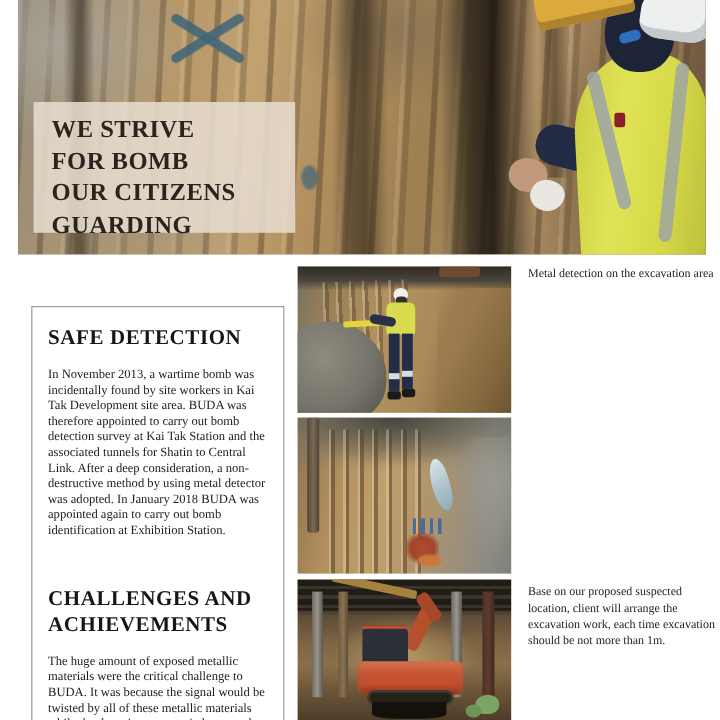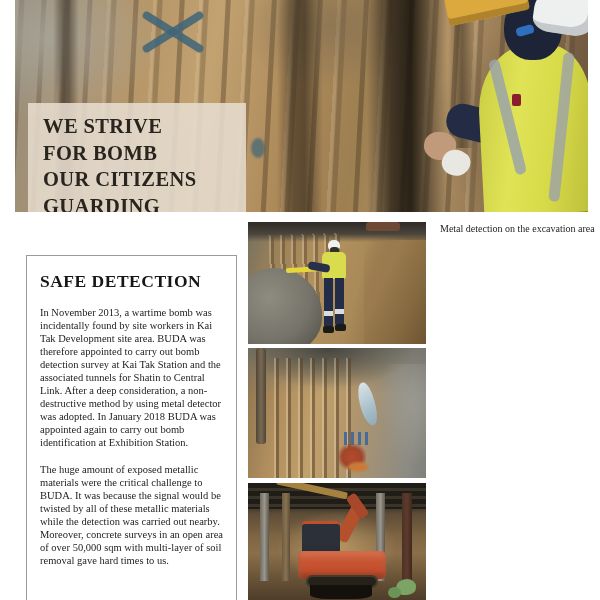--- a/index.html
+++ b/index.html
@@ -41,21 +41,21 @@
   .sleeve{left:8px;top:108px;width:68px;height:34px;background:#242c45;transform:rotate(14deg);border-radius:16px;}
   .hand{left:-14px;top:132px;width:32px;height:28px;background:#c19a7b;border-radius:50% 45% 55% 50%;transform:rotate(10deg);}
   .cloth{left:4px;top:150px;width:28px;height:26px;background:#e9e7e1;border-radius:55% 45% 60% 50%;transform:rotate(24deg);}
   .hood{left:66px;top:-6px;width:58px;height:66px;background:#1d2438;border-radius:50% 50% 45% 45%;}
   .hood-strap{left:78px;top:26px;width:18px;height:9px;background:#2f6fbe;border-radius:4px;transform:rotate(-15deg);}
   .hard-hat{left:96px;top:-12px;width:60px;height:46px;background:#edf0ef;border-radius:50% 50% 30% 30%;transform:rotate(8deg);
     box-shadow:inset -6px -8px 0 rgba(170,175,178,.6);}
   .device{left:8px;top:-10px;width:82px;height:28px;background:#dca93f;transform:rotate(-12deg);border-radius:4px;
     box-shadow:inset 0 -7px 0 rgba(120,85,20,.45);}
 
-  .tagline{left:13px;top:103px;width:218px;height:109px;background:rgba(231,220,207,.87);
+  .tagline{left:13px;top:85px;width:218px;height:109px;background:rgba(231,220,207,.87);
     padding:10px 0 16px 15px;box-sizing:border-box;}
   .tagline-line{position:static;font-weight:bold;font-size:20.5px;line-height:26.5px;color:#29241e;letter-spacing:.4px;}
 
   
   .textbox{position:absolute;left:26px;top:255px;width:211px;height:370px;border:1px solid #9b9b9b;
     box-sizing:border-box;padding:14px 13px 0 13px;background:#ffffff;}
   .textbox h1{margin:0;font-size:17.5px;line-height:22px;letter-spacing:.5px;font-weight:bold;color:#161616;}
   .textbox h1.h2{margin-top:38px;}
   .textbox p{margin:14px 0 0 0;font-size:10.5px;line-height:13px;color:#1c1c1c;}
 
@@ -169,20 +169,21 @@
       <div class="tagline-line">WE STRIVE</div>
       <div class="tagline-line">FOR BOMB</div>
       <div class="tagline-line">OUR CITIZENS</div>
       <div class="tagline-line">GUARDING</div>
     </div>
   </header>
 
   <section class="textbox">
     <h1 class="h1">SAFE DETECTION</h1>
     <p>In November 2013, a wartime bomb was incidentally found by site workers in Kai Tak Development site area. BUDA was therefore appointed to carry out bomb detection survey at Kai Tak Station and the associated tunnels for Shatin to Central Link. After a deep consideration, a non-destructive method by using metal detector was adopted. In January 2018 BUDA was appointed again to carry out bomb identification at Exhibition Station.</p>
+    <h1 class="h2">CHALLENGES AND ACHIEVEMENTS</h1>
     <p>The huge amount of exposed metallic materials were the critical challenge to BUDA. It was because the signal would be twisted by all of these metallic materials while the detection was carried out nearby. Moreover, concrete surveys in an open area of over 50,000 sqm with multi-layer of soil removal gave hard times to us.</p>
   </section>
 
   <figure class="photo p1">
     <div class="p1-topband"></div>
     <div class="p1-rust"></div>
     <div class="p1-grooves"></div>
     <div class="p1-rock"></div>
     <div class="p1-slope"></div>
     <div class="worker">
@@ -227,14 +228,15 @@
       <div class="exc-cab"></div>
       <div class="exc-body"></div>
       <div class="exc-tracks"></div>
       <div class="exc-shadow"></div>
     </div>
     <div class="p3-bag"></div>
     <div class="p3-bag2"></div>
   </figure>
 
   <p class="cap c1">Metal detection on the excavation area</p>
+  <p class="cap c3">Base on our proposed suspected location, client will arrange the excavation work, each time excavation should be not more than 1m.</p>
 
 </div>
 
 </body></html>

